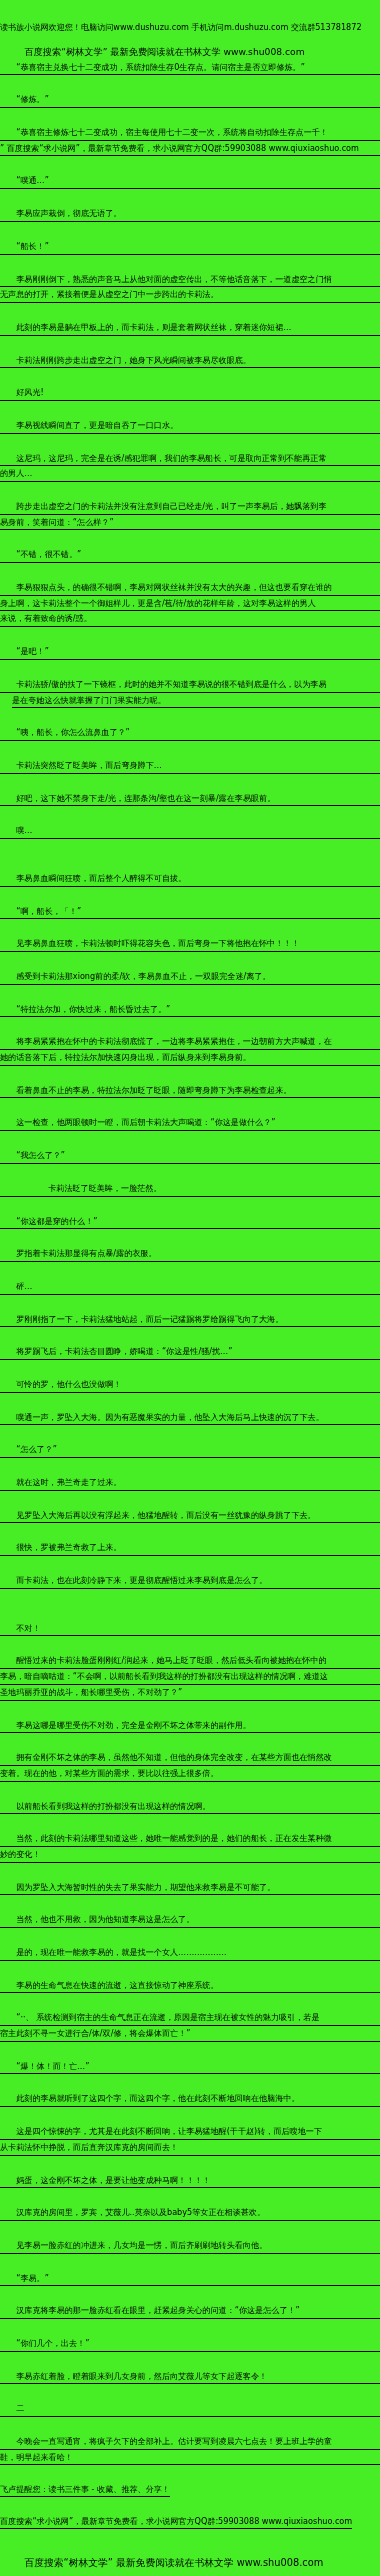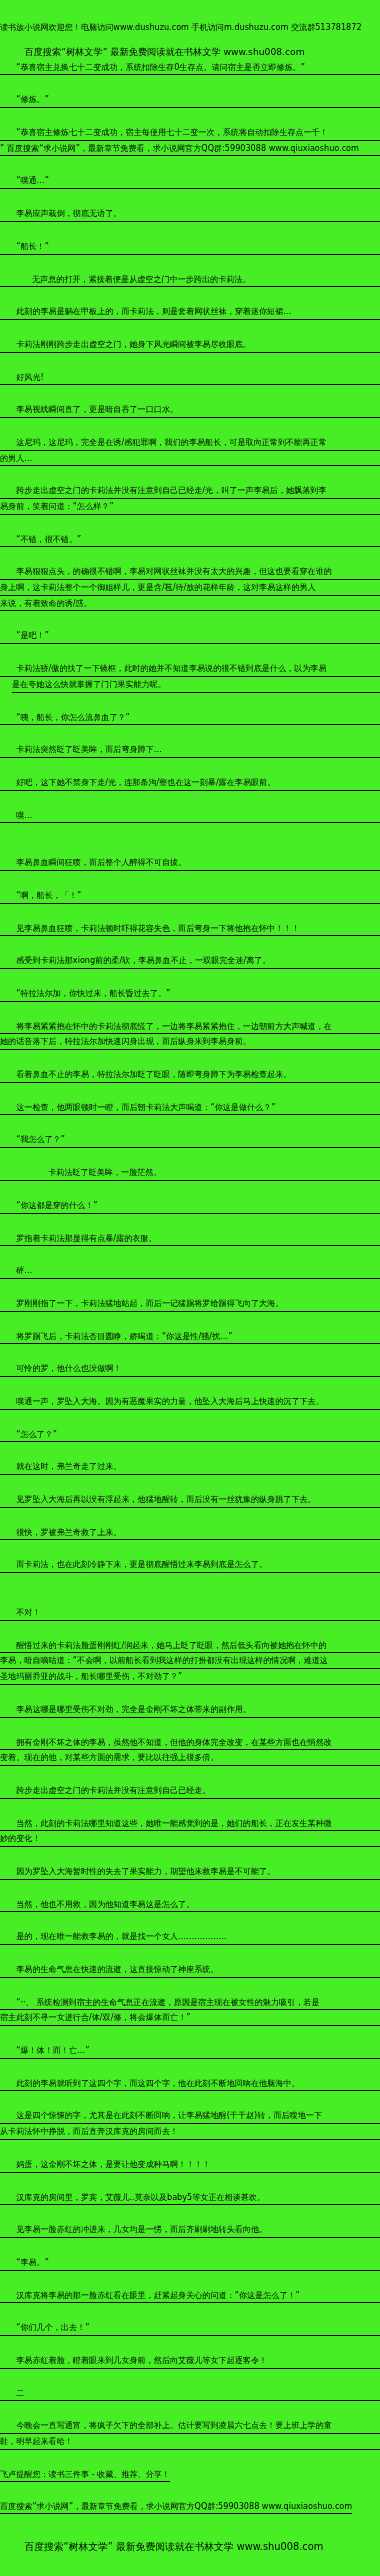--- a/index.html
+++ b/index.html
@@ -85,21 +85,22 @@
       <div class="para">
         <div class="line" style="border-bottom-color: rgb(0, 0, 0);">　　“噗通…”</div>
       </div>
       <div class="para">
         <div class="line" style="border-bottom-color: rgb(0, 0, 0);">　　李易应声栽倒，彻底无语了。</div>
       </div>
       <div class="para">
         <div class="line" style="border-bottom-color: rgb(0, 0, 0);">　　“船长！”</div>
       </div>
       <div class="para">
-        <div class="line" style="border-bottom-color: rgb(0, 0, 0); padding-left: 32px;">无声息的打开，紧接着便是从虚空之门中一步跨出的卡莉法。</div>
+        <div class="line" style="border-bottom-color: rgb(0, 0, 0);">　　李易刚刚倒下，熟悉的声音马上从他对面的虚空传出，不等他话音落下，一道虚空之门悄</div>
+        <div class="line" style="border-bottom-color: rgb(0, 0, 0);">无声息的打开，紧接着便是从虚空之门中一步跨出的卡莉法。</div>
       </div>
       <div class="para">
         <div class="line" style="border-bottom-color: rgb(0, 0, 0);">　　此刻的李易是躺在甲板上的，而卡莉法，则是套着网状丝袜，穿着迷你短裙…</div>
       </div>
       <div class="para">
         <div class="line" style="border-bottom-color: rgb(0, 0, 0);">　　卡莉法刚刚跨步走出虚空之门，她身下风光瞬间被李易尽收眼底。</div>
       </div>
       <div class="para">
         <div class="line" style="border-bottom-color: rgb(0, 0, 0);">　　好风光!</div>
       </div>
@@ -217,21 +218,21 @@
         <div class="line" style="border-bottom-color: rgb(0, 0, 0);">圣地玛丽乔亚的战斗，船长哪里受伤，不对劲了？”</div>
       </div>
       <div class="para">
         <div class="line" style="border-bottom-color: rgb(0, 0, 0);">　　李易这哪是哪里受伤不对劲，完全是金刚不坏之体带来的副作用。</div>
       </div>
       <div class="para">
         <div class="line" style="border-bottom-color: rgb(0, 0, 0);">　　拥有金刚不坏之体的李易，虽然他不知道，但他的身体完全改变，在某些方面也在悄然改</div>
         <div class="line" style="border-bottom-color: rgb(0, 0, 0);">变着。现在的他，对某些方面的需求，要比以往强上很多倍。</div>
       </div>
       <div class="para">
-        <div class="line" style="border-bottom-color: rgb(0, 0, 0);">　　跨步走出虚空之门的卡莉法并没有注意到自己已经走。</div>
+        <div class="line" style="border-bottom-color: rgb(0, 0, 0);">　　以前船长看到我这样的打扮都没有出现这样的情况啊。</div>
       </div>
       <div class="para">
         <div class="line" style="border-bottom-color: rgb(0, 0, 0);">　　当然，此刻的卡莉法哪里知道这些，她唯一能感觉到的是，她们的船长，正在发生某种微</div>
         <div class="line" style="border-bottom-color: rgb(0, 0, 0);">妙的变化！</div>
       </div>
       <div class="para">
         <div class="line" style="border-bottom-color: rgb(0, 0, 0);">　　因为罗坠入大海暂时性的失去了果实能力，期望他来救李易是不可能了。</div>
       </div>
       <div class="para">
         <div class="line" style="border-bottom-color: rgb(0, 0, 0);">　　当然，他也不用救，因为他知道李易这是怎么了。</div>

